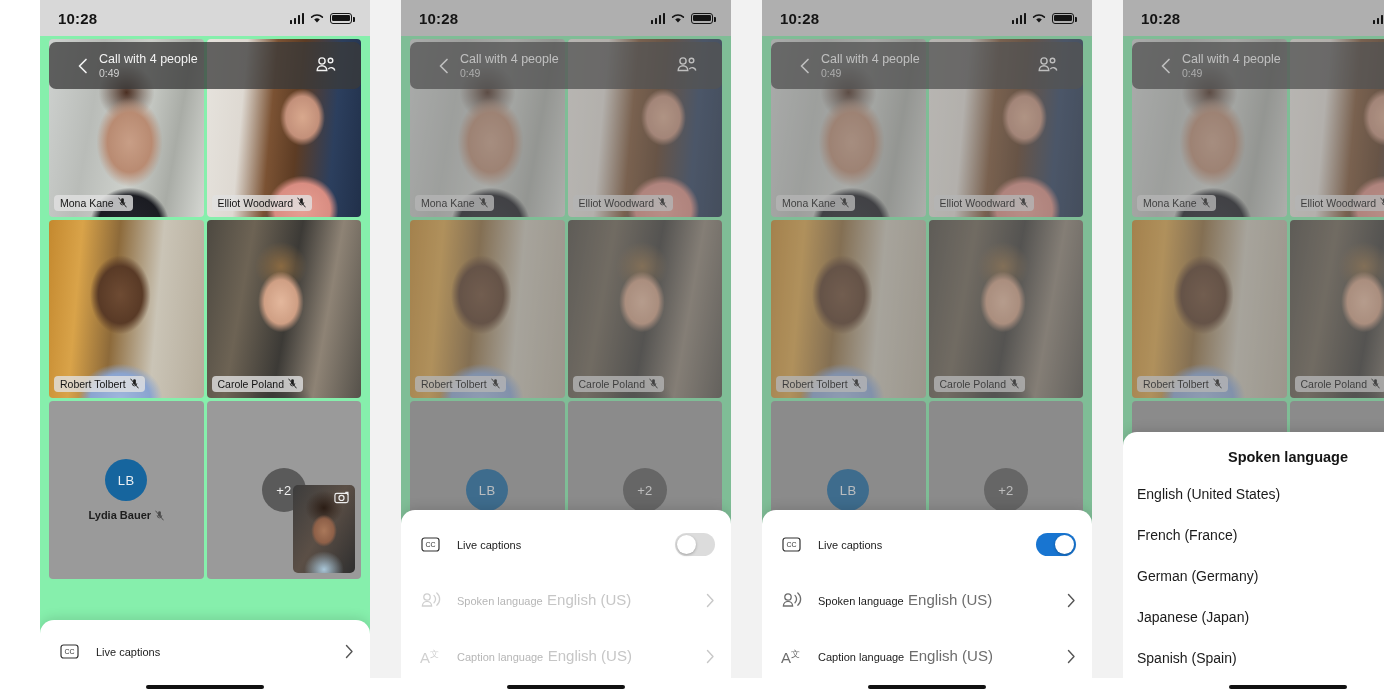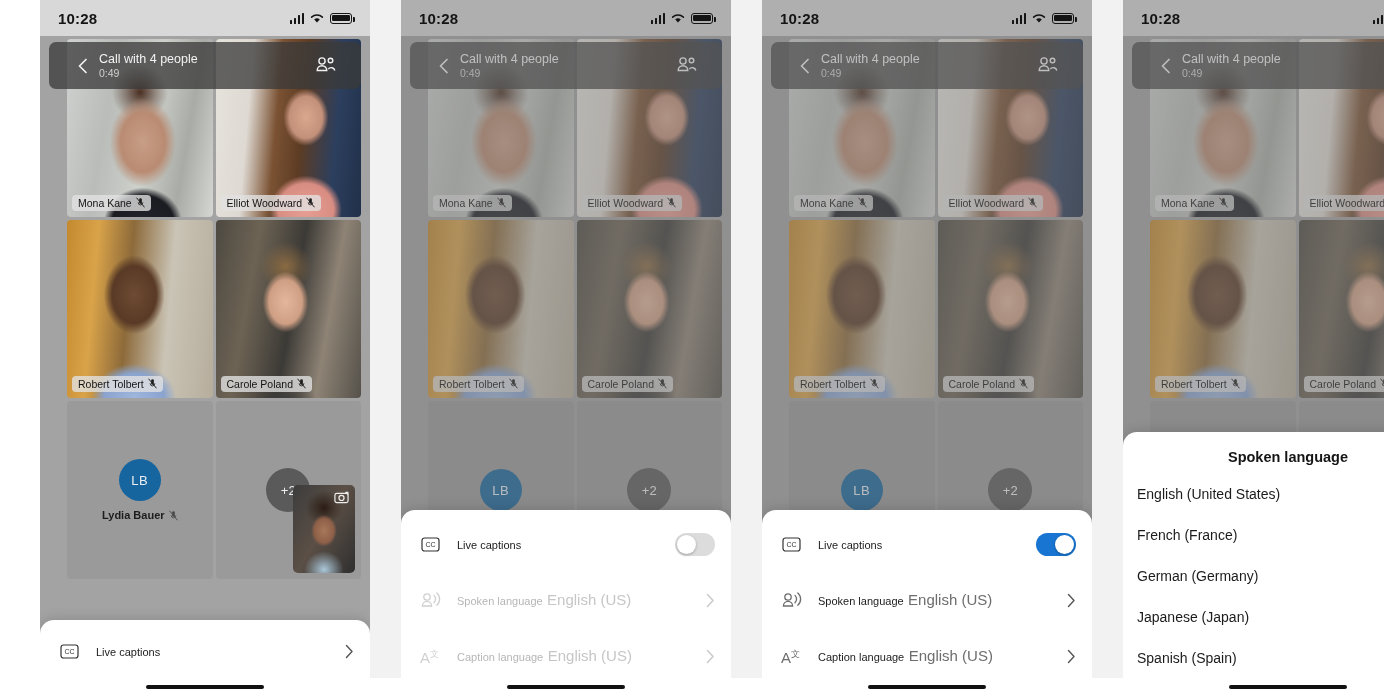--- a/index.html
+++ b/index.html
@@ -27,22 +27,22 @@
   .ico-wifi{ position:relative; width:14px; height:11px; }
   .ico-wifi svg{ display:block; }
   .ico-batt{ position:relative; width:22px; height:11px; border:1.4px solid #141414;
              border-radius:3px; }
   .ico-batt::after{ content:""; position:absolute; right:-3.5px; top:3px; width:2px; height:5px;
              background:#141414; border-radius:0 1px 1px 0; }
   .ico-batt i{ position:absolute; left:1.2px; top:1.2px; bottom:1.2px; right:1.2px;
              background:#141414; border-radius:1.2px; }
 
   
-  .grid{ position:absolute; top:36px; left:0; right:0; bottom:0; background:#a3a3a3;
-         padding:3px 9px 0 27px; }
+  .grid{ position:absolute; top:36px; left:0; right:0; bottom:0; background:#86efac;
+         padding:3px 9px 0 9px; }
   .row{ display:flex; gap:3px; margin-bottom:3px; height:178px; }
   .tile{ position:relative; flex:1; border-radius:4px; overflow:hidden; background:#9a9a9a; }
   .tile.plain{ background:#9a9a9a; }
   .namechip{ position:absolute; left:5px; bottom:6px; display:flex; align-items:center; gap:4px;
              background:rgba(225,225,225,.80); color:#141414; font-size:10.5px;
              padding:2px 6px 2.5px 6px; border-radius:4px; white-space:nowrap; }
   .mic{ width:9px; height:11px; flex:0 0 auto; }
 
   
   .ph-mona{ background:

